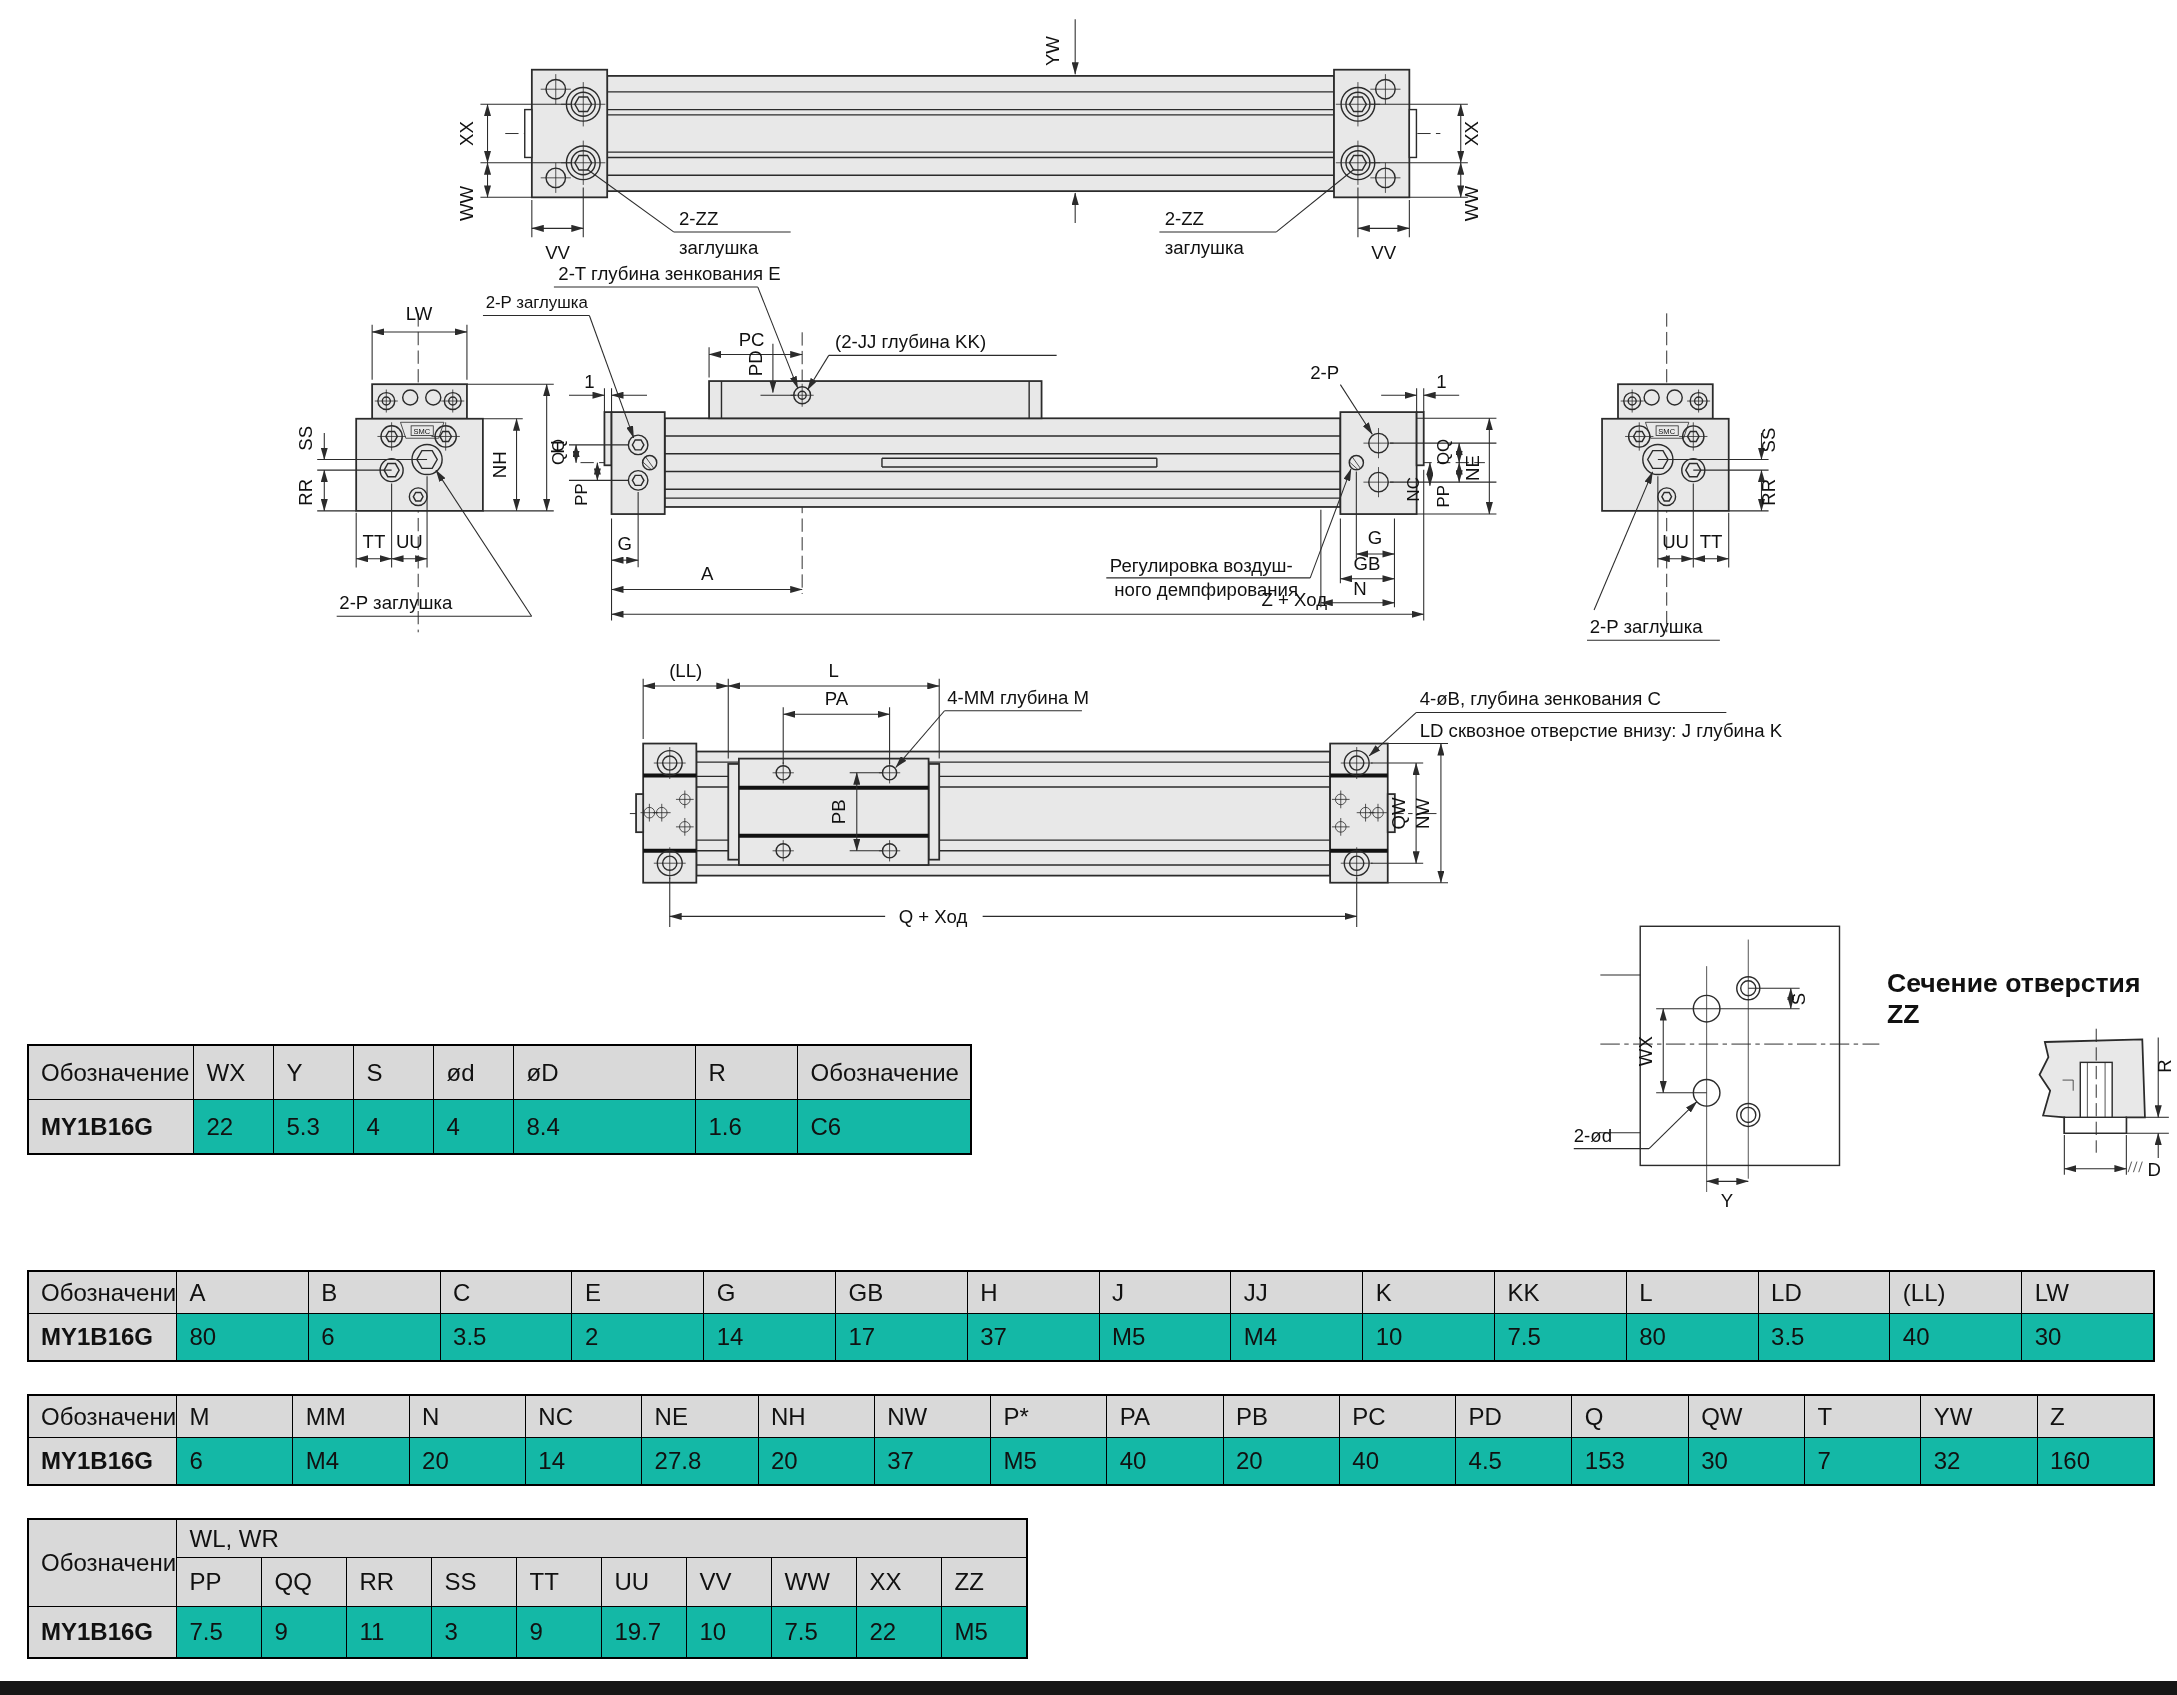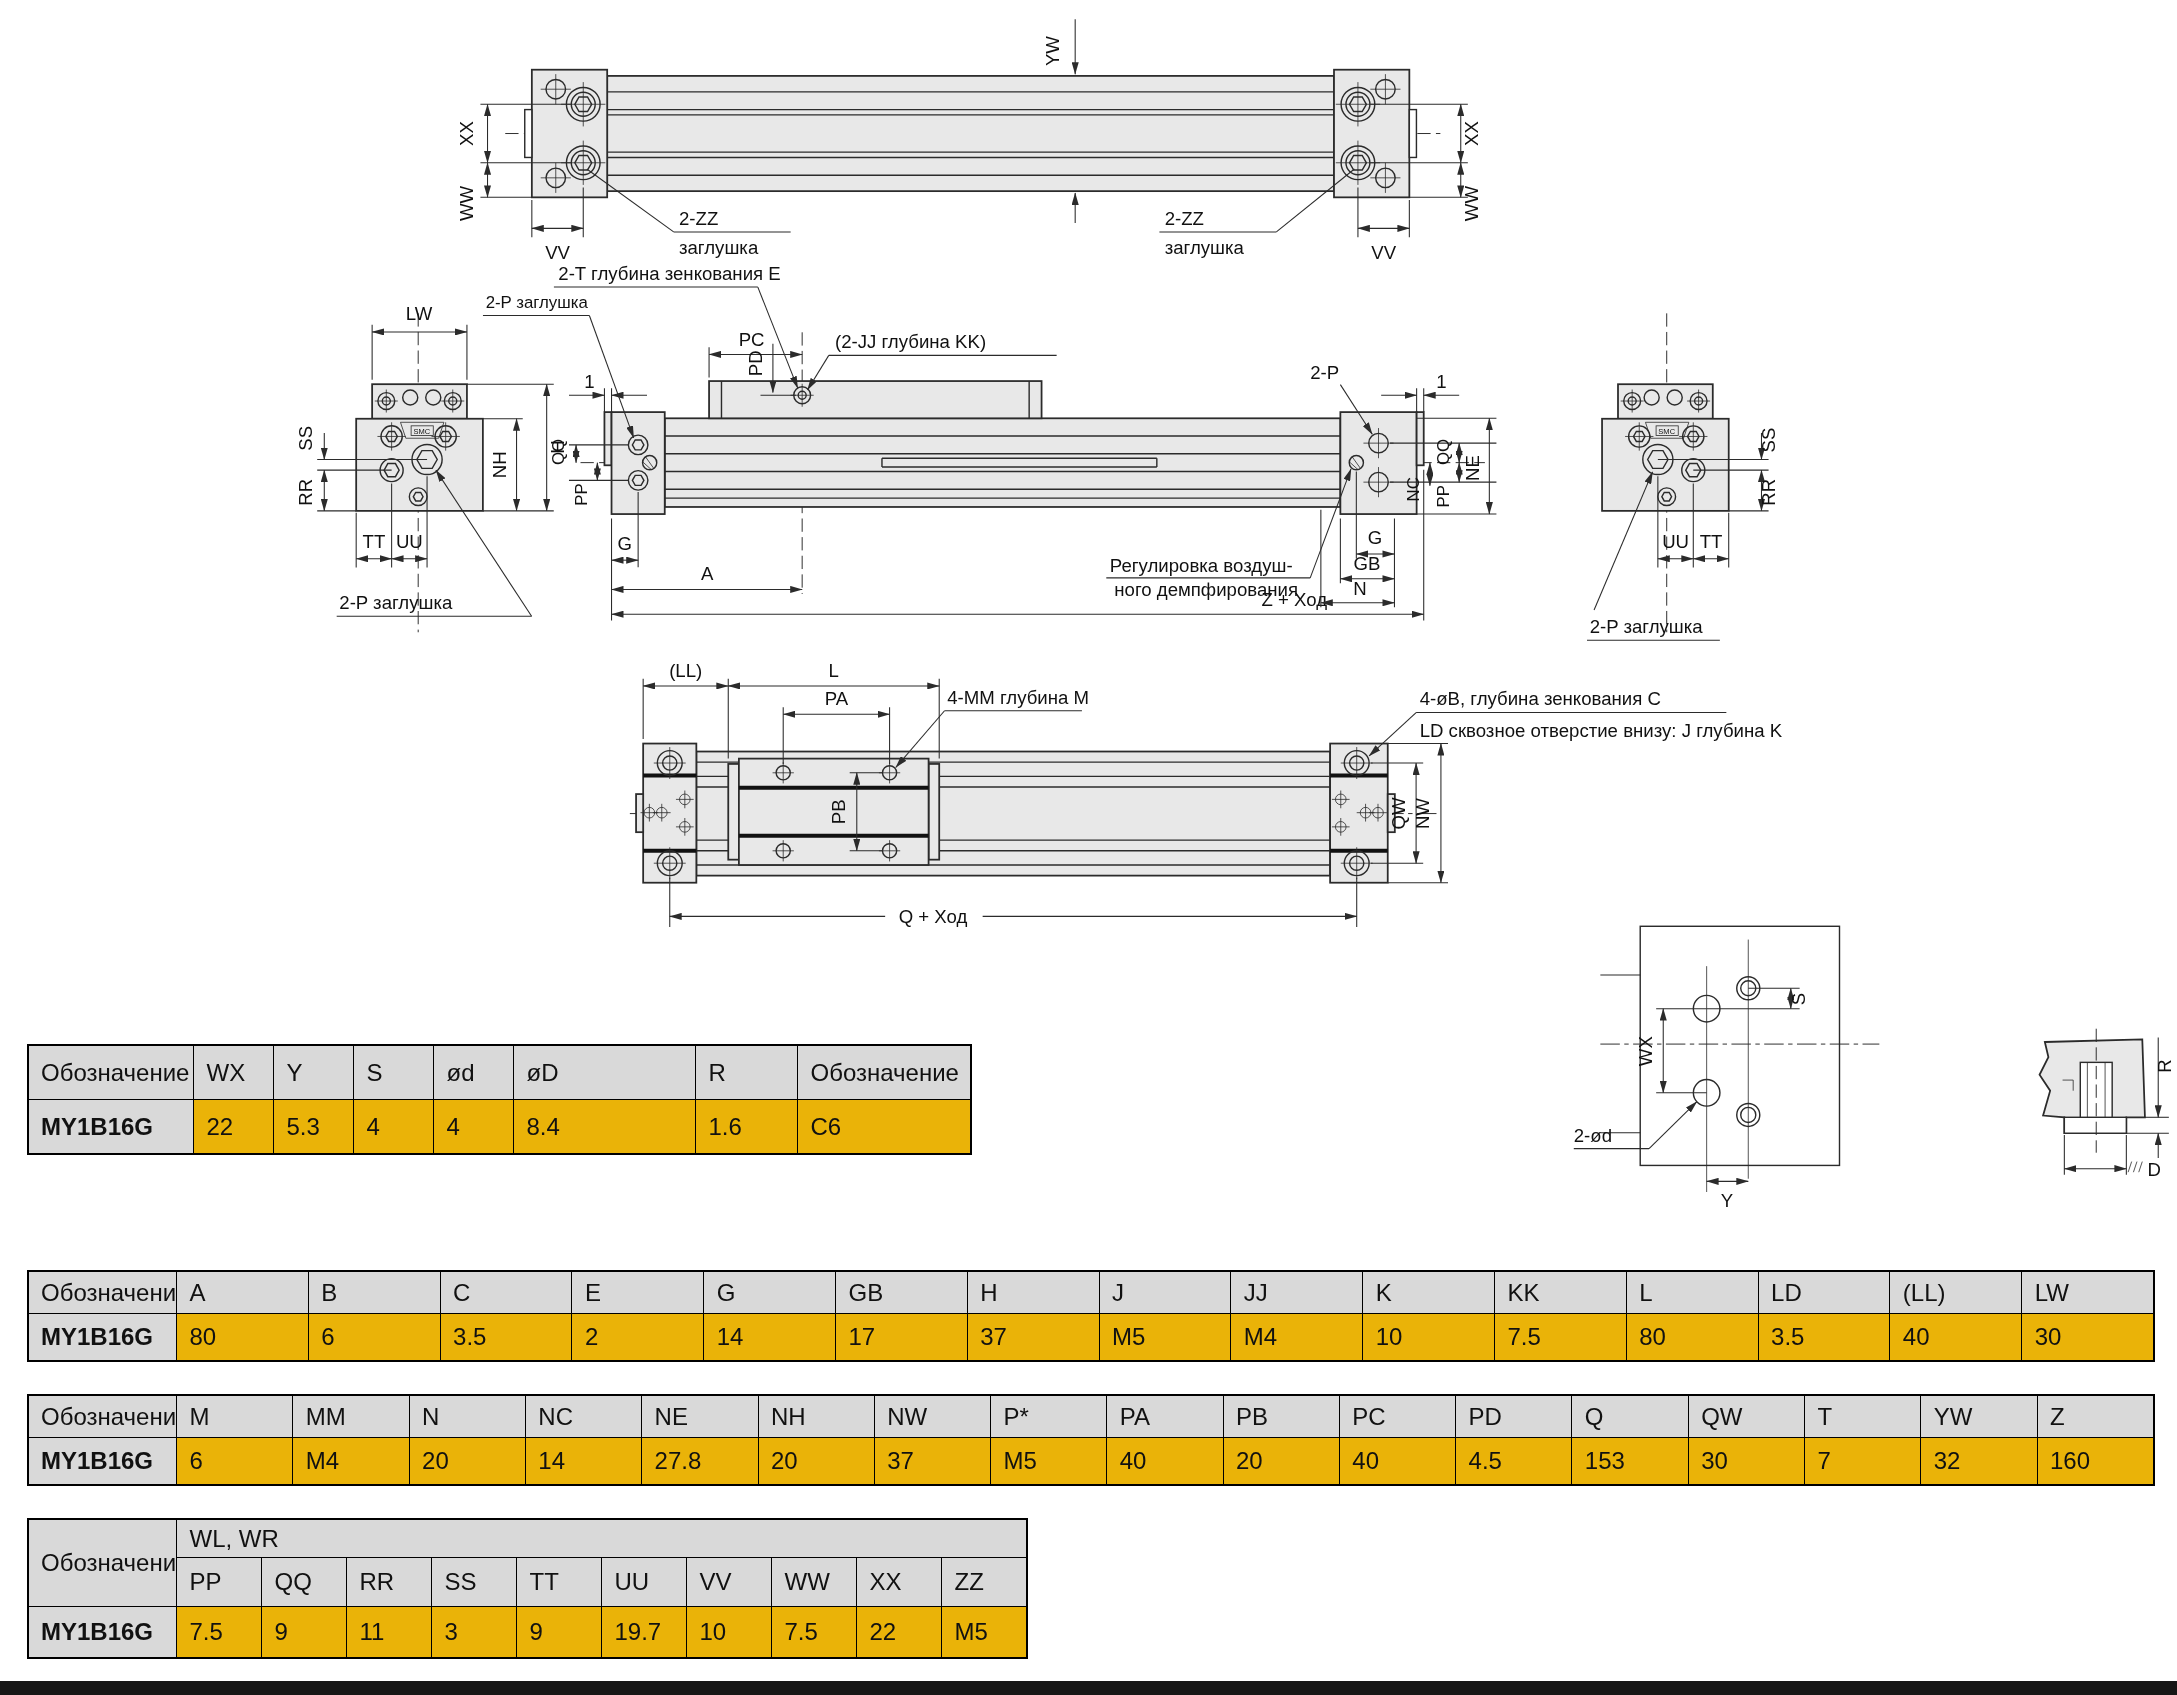--- a/index.html
+++ b/index.html
@@ -12,21 +12,21 @@
   .fill{fill:#e8e8e8;stroke:#2b2b2b;stroke-width:2;}
   .wfill{fill:#ffffff;stroke:#2b2b2b;stroke-width:1.6;}
   .ln{stroke:#2b2b2b;stroke-width:1.6;fill:none;}
   .tn{stroke:#2b2b2b;stroke-width:0.9;fill:none;}
   .thk{stroke:#111;stroke-width:4.5;fill:none;}
   .dim{stroke:#2b2b2b;stroke-width:1.2;fill:none;}
   .cl{stroke:#2b2b2b;stroke-width:1.1;stroke-dasharray:15 6;fill:none;}
   .cld{stroke:#2b2b2b;stroke-width:1.1;stroke-dasharray:22 5 5 5;fill:none;}
   .hx{fill:none;stroke:#2b2b2b;stroke-width:1.6;}
   
-  table{border-collapse:collapse;table-layout:fixed;font-size:24px;background:#eab308;}
+  table{border-collapse:collapse;table-layout:fixed;font-size:24px;background:#14b8a6;}
   table,th,td{border:1.8px solid #000;}
   table{border-width:2.7px;}
   th,td{text-align:left;padding:0 12.4px;font-weight:normal;white-space:nowrap;overflow:hidden;}
   th{background:#d9d9d9;}
   td.rowlabel{background:#d9d9d9;font-weight:bold;}
   .air th,.air td{height:53px;}
   .dims th{height:41px;} .dims td{height:46px;}
   .t3 th.grp{height:37px;} .t3 th.sub{height:48px;} .t3 td{height:50px;}
   .heading{font-weight:bold;font-size:30px;line-height:40px;}
   .sectitle{font-weight:bold;font-size:26.6px;}
@@ -484,20 +484,21 @@
   <text x="316" y="97" text-anchor="middle" transform="rotate(-90 316 97)">S</text>
 
   <line class="dim" x1="205" y1="303" x2="252" y2="303" marker-start="url(#arr)" marker-end="url(#arr)"></line>
   <text x="228" y="332" text-anchor="middle">Y</text>
 
   <text x="55" y="258">2-ød</text>
   <line class="dim" x1="55" y1="266" x2="140" y2="266"></line>
   <line class="dim" x1="140" y1="266" x2="194" y2="213" marker-end="url(#arr)"></line>
 </svg>
 
+<div class="abs sectitle" style="left:1887px;top:968px">Сечение отверстия ZZ</div>
 <svg class="abs" style="left:2018px;top:1011px" width="160" height="186" viewBox="0 0 180 210">
   <polygon class="fill" points="30,35 140,32 143,120 122,120 122,138 52,138 52,120 28,118 36,90 24,72 34,52"></polygon>
   <rect class="wfill" x="52" y="120" width="70" height="18"></rect>
   <rect class="wfill" x="70" y="58" width="36" height="62"></rect>
   <line class="tn" x1="78" y1="58" x2="78" y2="120"></line>
       <line class="tn" x1="98" y1="58" x2="98" y2="120"></line>
   <line class="cl" x1="88" y1="20" x2="88" y2="160"></line>
   <line class="tn" x1="50" y1="78" x2="62" y2="78"></line>
       <line class="tn" x1="62" y1="78" x2="62" y2="90"></line>
 

